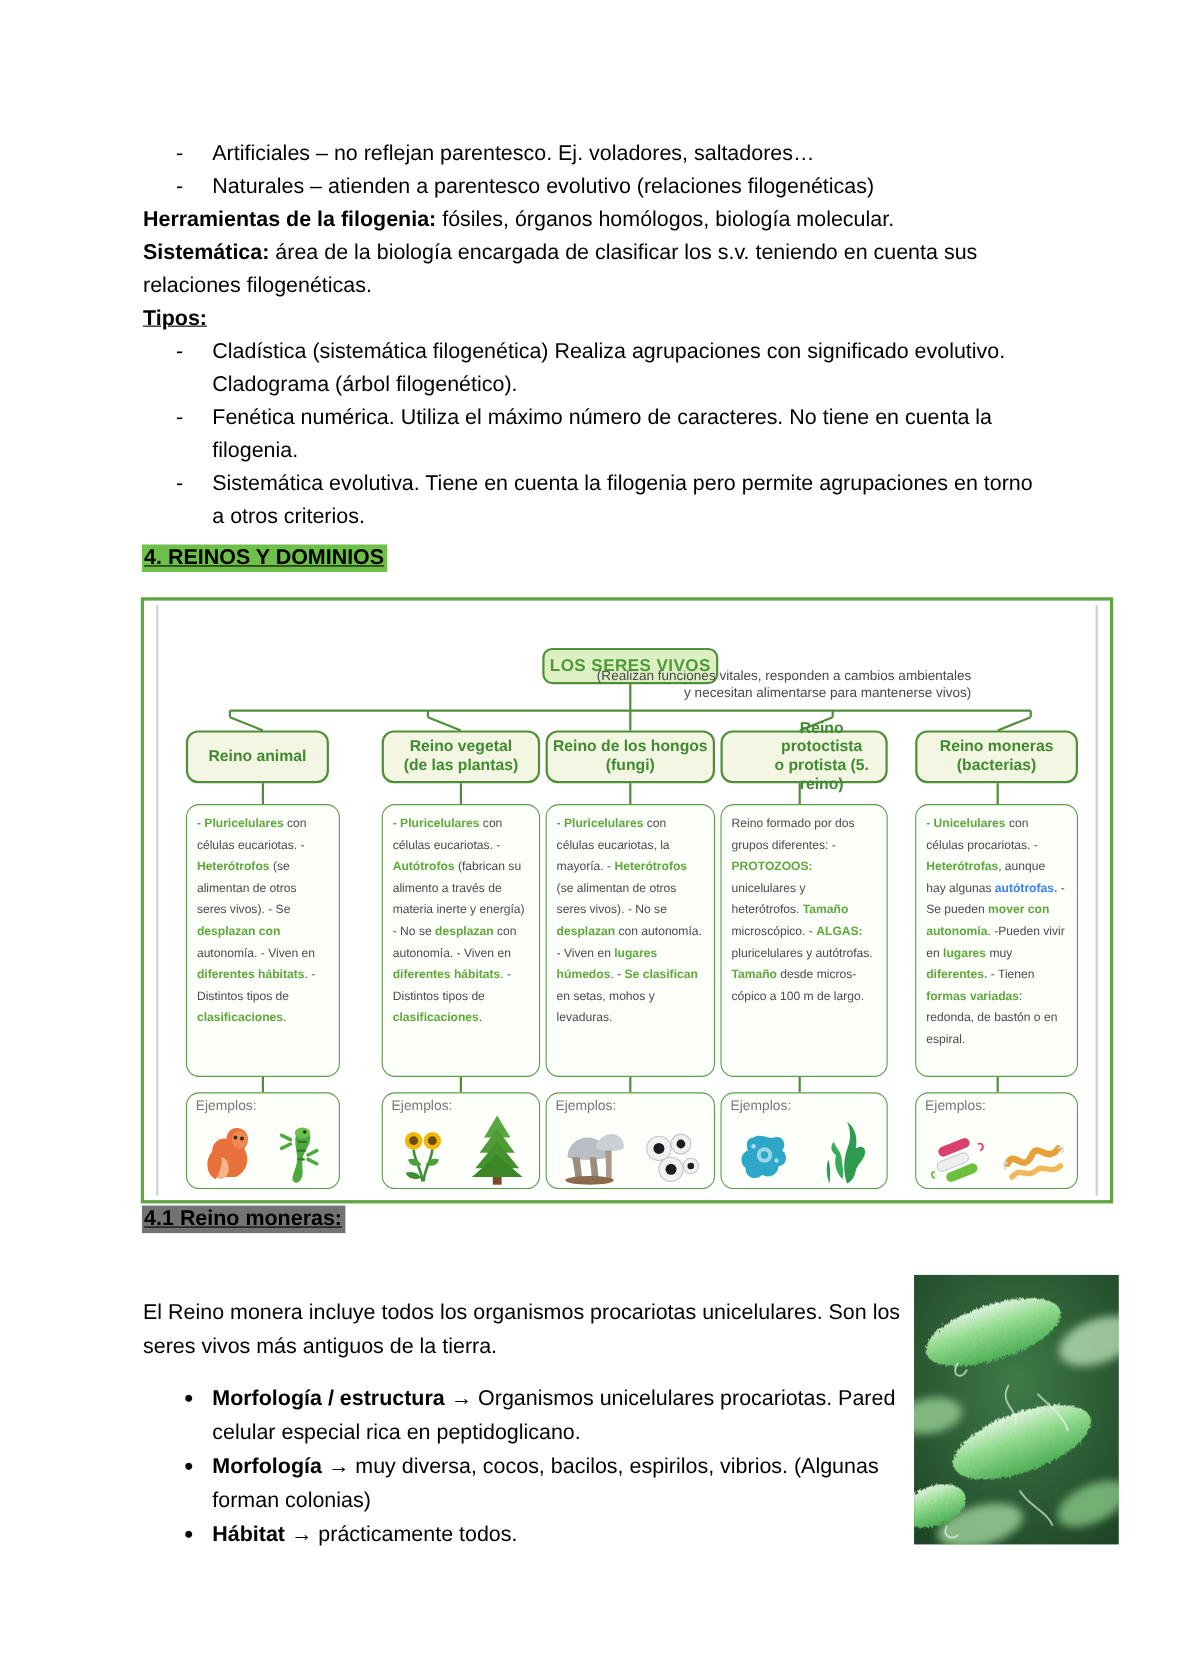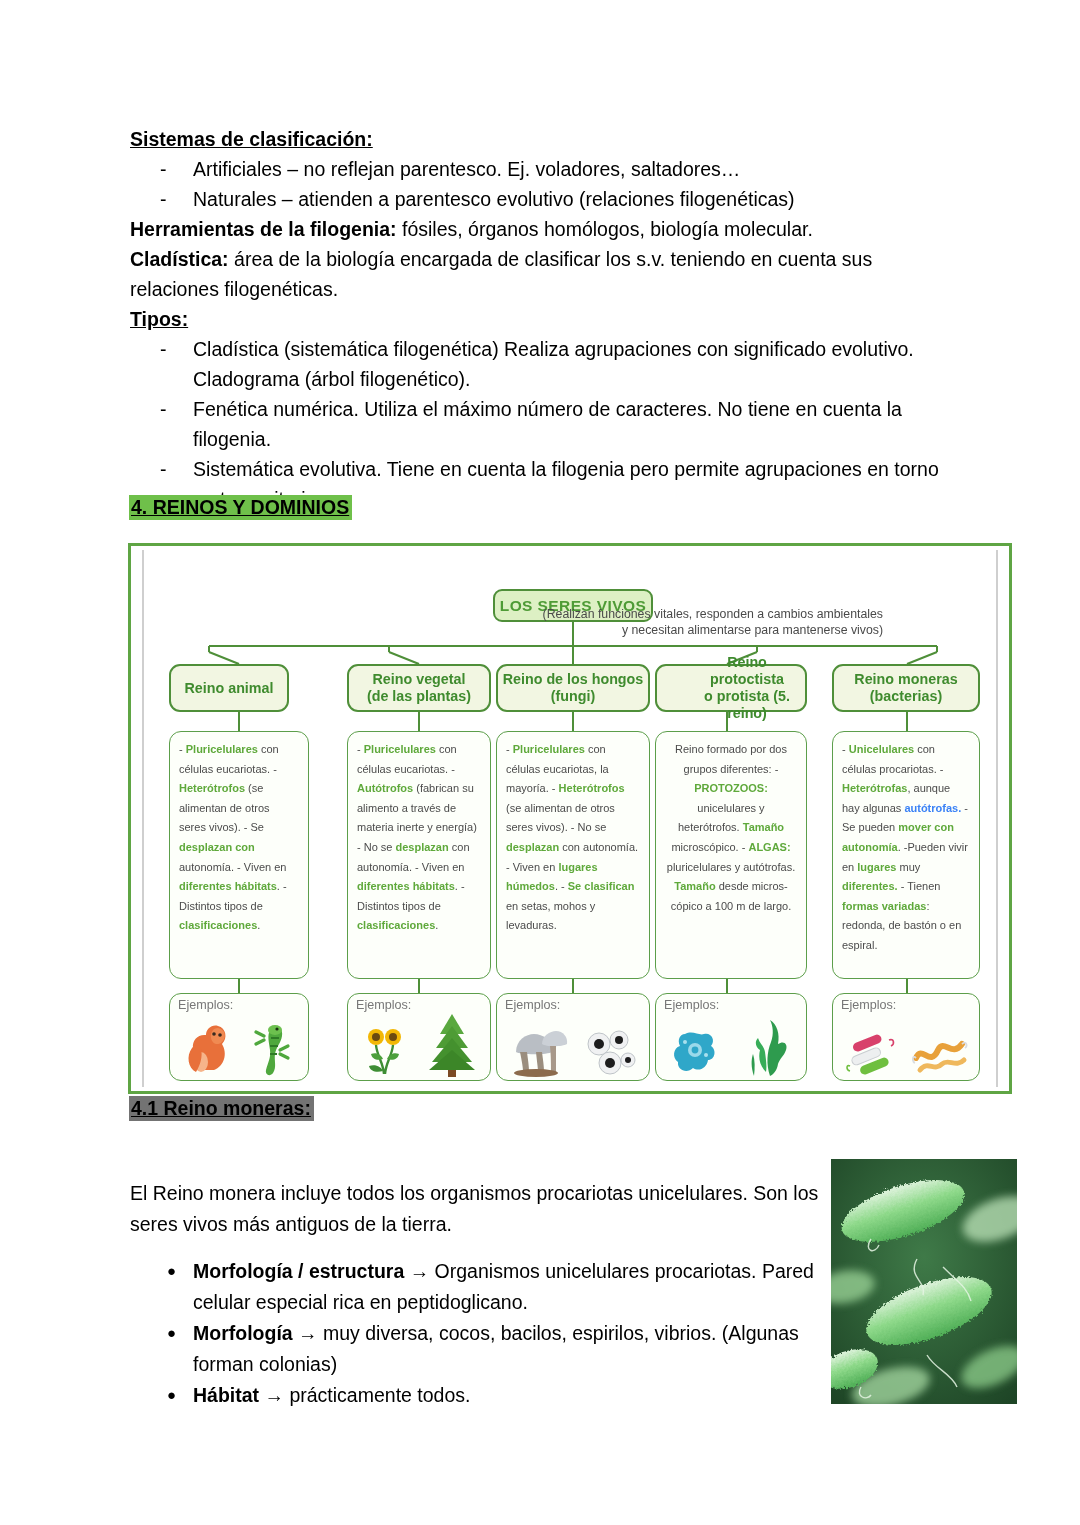--- a/index.html
+++ b/index.html
@@ -232,27 +232,26 @@
     background: #2d5c35;
   }
   .photo svg { display: block; }
 </style>
 </head>
 <body>
 
 <div class="page">
 
   <div class="textcol">
-    <div class="line hdr">Sistemas de clasificación:</div>
     <ul class="dashlist">
       <li><span class="dash">-</span><span>Artificiales – no reflejan parentesco. Ej. voladores, saltadores…</span></li>
       <li><span class="dash">-</span><span>Naturales – atienden a parentesco evolutivo (relaciones filogenéticas)</span></li>
     </ul>
     <div class="line"><span class="bolded">Herramientas de la filogenia:</span><span> fósiles, órganos homólogos, biología molecular.</span></div>
-    <div class="line"><span class="bolded">Cladística:</span><span> área de la biología encargada de clasificar los s.v. teniendo en cuenta sus relaciones filogenéticas.</span></div>
+    <div class="line"><span class="bolded">Sistemática:</span><span> área de la biología encargada de clasificar los s.v. teniendo en cuenta sus relaciones filogenéticas.</span></div>
     <div class="line hdr">Tipos:</div>
     <ul class="dashlist">
       <li><span class="dash">-</span><span>Cladística (sistemática filogenética) Realiza agrupaciones con significado evolutivo. Cladograma (árbol filogenético).</span></li>
       <li><span class="dash">-</span><span>Fenética numérica. Utiliza el máximo número de caracteres. No tiene en cuenta la filogenia.</span></li>
       <li><span class="dash">-</span><span>Sistemática evolutiva. Tiene en cuenta la filogenia pero permite agrupaciones en torno a otros criterios.</span></li>
     </ul>
   </div>
 
   <div class="section-head" id="sec4">4. REINOS Y DOMINIOS</div>
 
@@ -285,21 +284,21 @@
       <line x1="288" y1="433" x2="288" y2="447" stroke="#4f8f39" stroke-width="2"></line>
       <line x1="442" y1="433" x2="442" y2="447" stroke="#4f8f39" stroke-width="2"></line>
       <line x1="596" y1="433" x2="596" y2="447" stroke="#4f8f39" stroke-width="2"></line>
       <line x1="776" y1="433" x2="776" y2="447" stroke="#4f8f39" stroke-width="2"></line>
     </svg>
 
     <div class="node-title">LOS SERES VIVOS</div>
     <div class="node-subtitle" style="white-space:pre-line">(Realizan funciones vitales, responden a cambios ambientales
 y necesitan alimentarse para mantenerse vivos)</div>
 
-    <div class="kbox" style="left:38px;  width:120px;">
+    <div class="kbox" style="left:38px;  width:130px;">
       <span><span>Reino animal</span></span>
     </div>
     <div class="kbox" style="left:216px; width:144px;">
       <span><span>Reino vegetal</span><br><span>(de las plantas)</span></span>
     </div>
     <div class="kbox" style="left:365px; width:154px;">
       <span><span>Reino de los hongos</span><br><span>(fungi)</span></span>
     </div>
     <div class="kbox" style="left:524px; width:152px;padding-left:34px;">
       <span><span>Reino protoctista</span><br><span>o protista (5.  reino)</span></span>
@@ -325,21 +324,21 @@
     </div>
 
     <div class="cbox" style="left:365px; width:154px;">
       <span>- </span><b>Pluricelulares</b><span> con células eucariotas, la mayoría.</span>
       <span>- </span><b>Heterótrofos</b><span> (se alimentan de otros seres vivos).</span>
       <span>- No se </span><b>desplazan</b><span> con autonomía.</span>
       <span>- Viven en </span><b>lugares húmedos</b><span>.</span>
       <span>- </span><b>Se clasifican</b><span> en setas, mohos y levaduras.</span>
     </div>
 
-    <div class="cbox" style="left:524px; width:152px;text-align:center;">
+    <div class="cbox" style="left:524px; width:152px;">
       <span>Reino formado por dos grupos diferentes:</span><b></b><span></span>
       <span>- </span><b>PROTOZOOS:</b><span> unicelulares y heterótrofos.</span>
       <span></span><b>Tamaño</b><span> microscópico.</span>
       <span>- </span><b>ALGAS:</b><span> pluricelulares y autótrofas.</span>
       <span></span><b>Tamaño</b><span> desde micros-cópico a 100 m de largo.</span>
     </div>
 
     <div class="cbox" style="left:701px; width:148px;">
       <span>- </span><b>Unicelulares</b><span> con células procariotas.</span>
       <span>- </span><b>Heterótrofas</b><span>, aunque hay algunas </span><b style="color:#3b82f6">autótrofas.</b>

